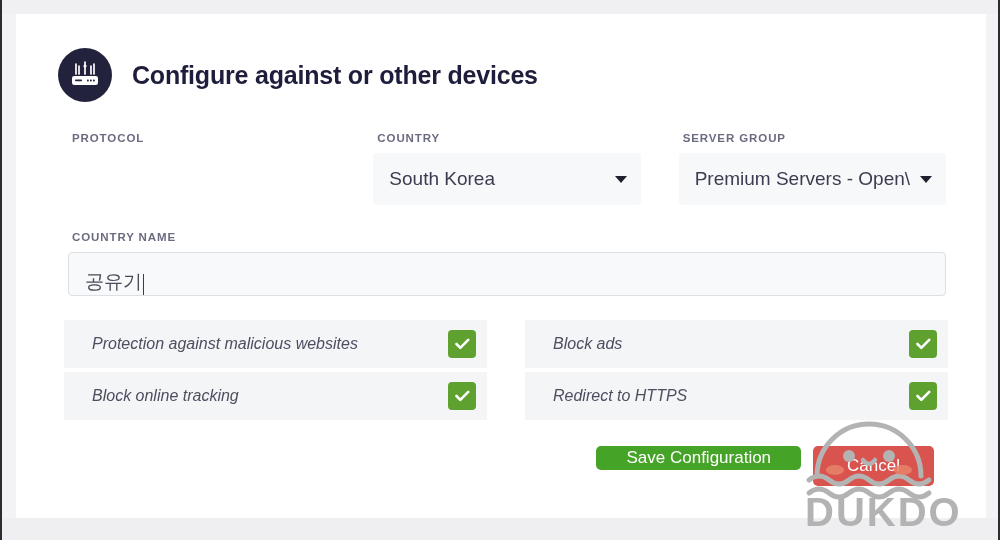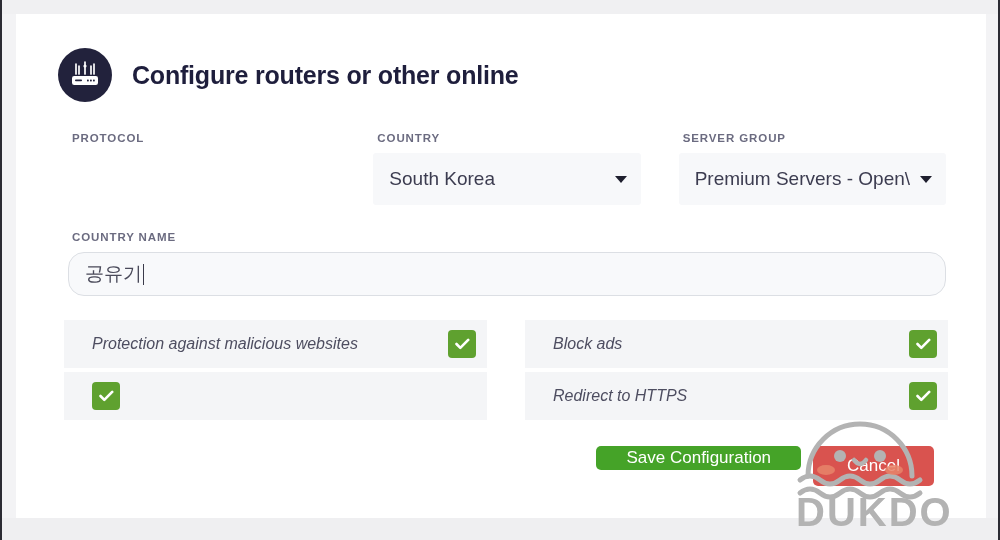--- a/index.html
+++ b/index.html
@@ -139,23 +139,23 @@
   
   .device-block {
     margin-top: 26px;
     padding-left: 24px;
     padding-right: 12px;
   }
   .text-input {
     height: 44px;
     background: #f8f9fb;
     border: 1px solid #dcdfe4;
-    border-radius: 16px;
-    display: flex;
-    align-items: center;
+    border-radius: 4px;
+    display: flex;
+    align-items: flex-end;
     padding: 0 16px;
   }
   .text-input .value {
     font-size: 19px;
     color: #4a4a5a;
     white-space: nowrap;
   }
   .caret-bar {
     display: inline-block;
     width: 1px;
@@ -230,21 +230,21 @@
   }
   .btn-cancel {
     background: #d9534f;
     height: 40px;
     padding: 0 34px;
   }
 
   
   .watermark {
     position: absolute;
-    right: 22px;
+    right: 13px;
     bottom: 6px;
     width: 190px;
     height: 140px;
     pointer-events: none;
     z-index: 50;
   }
   .watermark svg { display: block; }
 </style>
 </head>
 <body>
@@ -274,21 +274,21 @@
 
             <rect x="2" y="15" width="26" height="9" rx="2.2" fill="#ffffff"></rect>
             <g fill="#22223c">
               <rect x="5" y="18.6" width="7" height="1.7" rx="0.8"></rect>
               <rect x="17" y="18.6" width="1.8" height="1.8" rx="0.6"></rect>
               <rect x="20" y="18.6" width="1.8" height="1.8" rx="0.6"></rect>
               <rect x="23" y="18.6" width="1.8" height="1.8" rx="0.6"></rect>
             </g>
           </svg>
         </div>
-        <div class="header-title">Configure routers or other online</div>
+        <div class="header-title">Configure against or other devices</div>
       </div>
 
       <div class="select-row">
 
         <div class="select-col">
           <div class="field-label">PROTOCOL</div>
         </div>
 
         <div class="select-col">
           <div class="field-label">COUNTRY</div>
@@ -325,20 +325,21 @@
             <div class="feature-row">
               <span class="feature-label">Protection against malicious websites</span>
               <span class="checkbox">
                 <svg width="15" height="12" viewBox="0 0 15 12" aria-hidden="true">
                   <path d="M1.5 6 L5.3 9.8 L13.2 1.9" fill="none" stroke="#ffffff" stroke-width="2.6" stroke-linecap="round" stroke-linejoin="round"></path>
                 </svg>
               </span>
             </div>
 
             <div class="feature-row">
+              <span class="feature-label">Block online tracking</span>
               <span class="checkbox">
                 <svg width="15" height="12" viewBox="0 0 15 12" aria-hidden="true">
                   <path d="M1.5 6 L5.3 9.8 L13.2 1.9" fill="none" stroke="#ffffff" stroke-width="2.6" stroke-linecap="round" stroke-linejoin="round"></path>
                 </svg>
               </span>
             </div>
 
           </div>
 
           <div class="feature-col">

